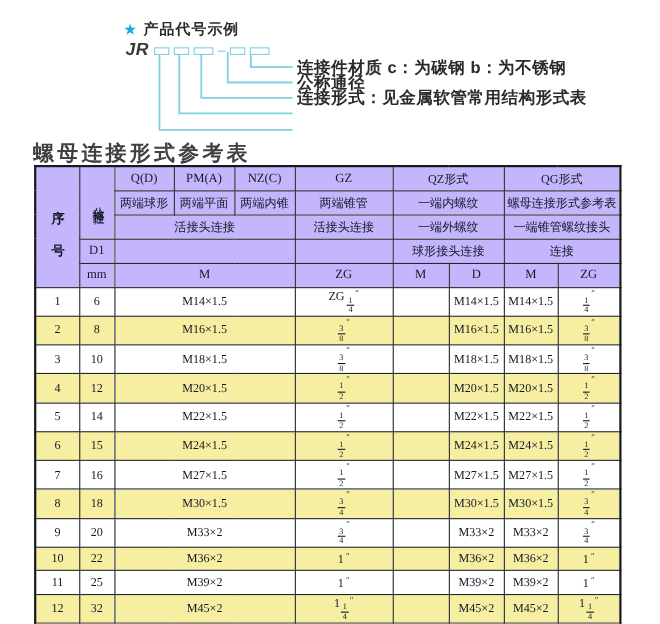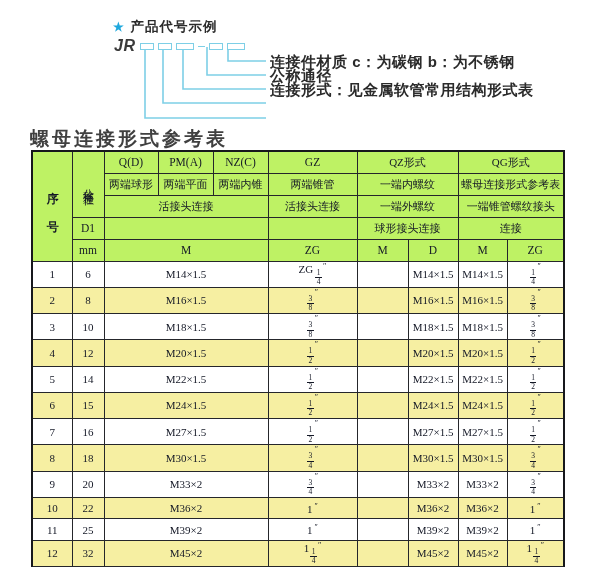--- a/index.html
+++ b/index.html
@@ -22,21 +22,21 @@
   
   .table-title { position:absolute; left:30px; top:126px; font-family:"DejaVu Serif","Liberation Serif",serif;
                  font-size:19px; font-weight:bold; color:#404040; letter-spacing:3px; }
 
   
   table.ref { position:absolute; left:31px; top:150px; width:532px; border-collapse:collapse; table-layout:fixed;
               font-family:"Liberation Serif", serif; }
   table.ref td { border:1px solid #25262b; text-align:center; vertical-align:middle;
                  font-size:11px; color:#141826; padding:0 1px; overflow:hidden; }
   table.ref { border:2px solid #17181c; }
-  tr.hrow td { background:#bef264; height:22px; font-size:11px; }
+  tr.hrow td { background:#c4b5fd; height:22px; font-size:11px; }
   tr.hrow .latin { font-size:11.5px; }
   tr.drow td { height:21.5px; background:#ffffff; }
   tr.drow.alt td { background:#f6efa2; }
 
   .vtext { writing-mode:vertical-lr; text-orientation:upright; display:inline-block; }
   .v-xuhao { font-size:12px; font-weight:bold; letter-spacing:30px; padding-top:14px; }
   .v-tongjing { font-size:11px; letter-spacing:2px; }
 
   .frac { display:inline-flex; flex-direction:column; align-items:center; font-size:7.5px;
           line-height:1.15; vertical-align:-2px; font-family:"Liberation Serif", serif; }

